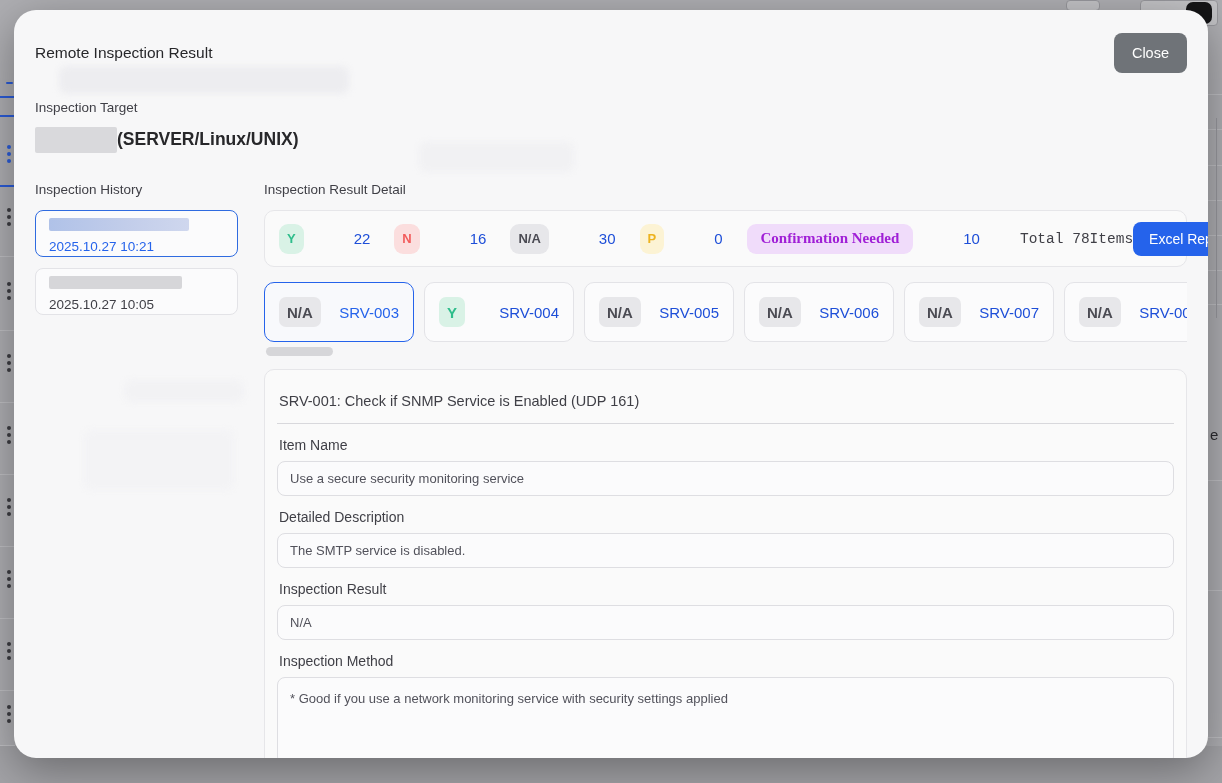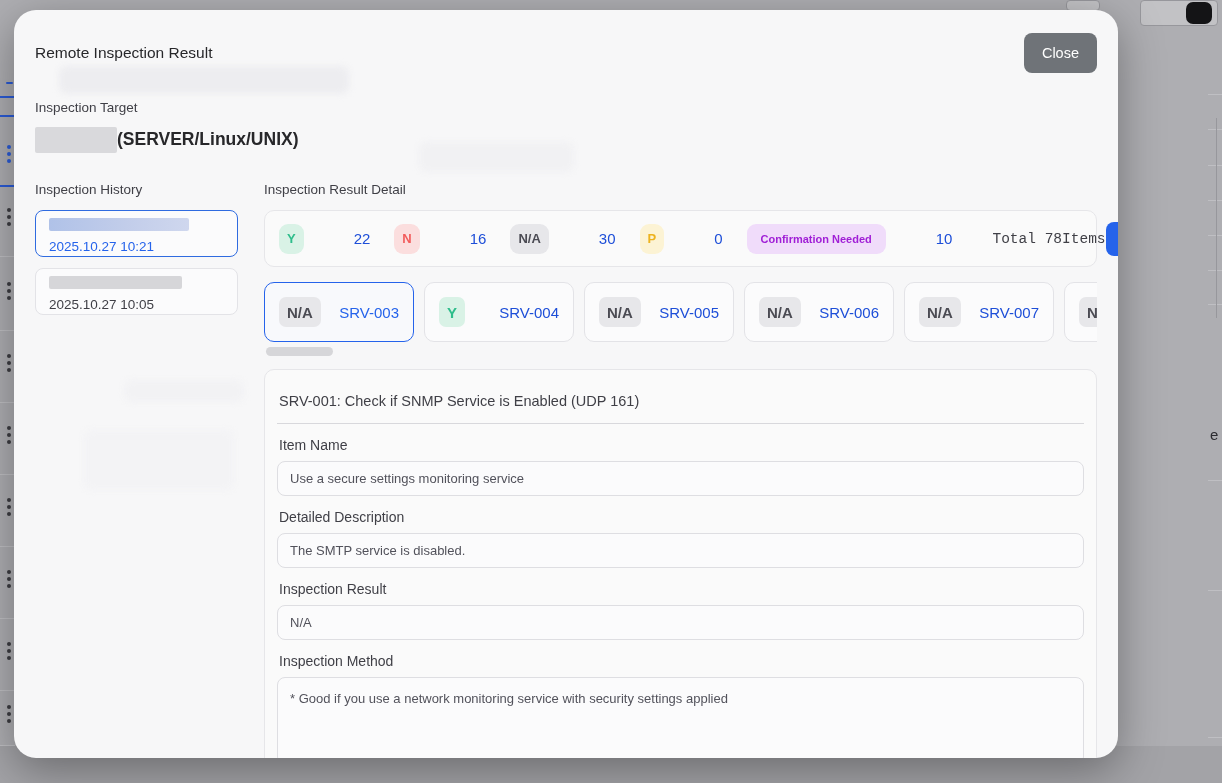--- a/index.html
+++ b/index.html
@@ -14,21 +14,21 @@
   .kebab{display:flex;flex-direction:column;gap:3px;align-items:center;}
   .kebab i{width:4px;height:4px;border-radius:50%;background:#3c3c42;display:block;}
   .kebab.blue i{background:#2a5bd7;}
   .bg-btn-outline{border:1px solid #97979c;border-radius:4px;background:rgba(255,255,255,0.25);}
   .bg-blob{background:#141416;border-radius:7px;}
   .bg-e{color:#2b2b30;font-size:15px;}
   .bg-bottom{background:rgba(0,0,0,0.06);}
   .bg-vline{background:#97979c;width:1px;}
 
   
-  #modal{position:absolute;left:14px;top:10px;width:1104px;height:748px;background:#f7f7f8;
+  #modal{position:absolute;left:14px;top:10px;width:1194px;height:748px;background:#f7f7f8;
          border-radius:22px;box-shadow:0 12px 45px rgba(0,0,0,.35);box-sizing:border-box;
          padding:0 21px;overflow:hidden;}
   .smudge{position:absolute;border-radius:8px;filter:blur(3px);pointer-events:none;}
   #modal-header{display:flex;justify-content:space-between;align-items:center;padding-top:23px;height:40px;}
   #modal-title{font-size:15.5px;font-weight:500;color:#27272a;margin:0;}
   #close-btn{background:#6f7378;color:#fff;border:none;border-radius:8px;height:40px;padding:0 18px;
              font-size:14.5px;font-family:inherit;cursor:pointer;}
   .sec-label{font-size:13.5px;color:#3f3f46;}
   #target-label{margin-top:27px;}
   #target-row{margin-top:11px;display:flex;align-items:center;height:27px;}
@@ -48,21 +48,21 @@
   .hcard.selected .hbar{background:linear-gradient(90deg,#b0c2e8 0%,#c2cdea 55%,#cfd7ee 100%);width:140px;}
   .hdate{font-size:13.5px;color:#3f3f46;margin-top:8px;}
   .hcard.selected .hdate{color:#2563eb;}
 
   
   #summary-bar{height:57px;border:1px solid #e6e6e9;background:#fafafa;border-radius:10px;
                display:flex;align-items:center;padding:0 14px;box-sizing:border-box;}
   .count-group{display:flex;align-items:center;gap:10px;margin-right:24px;}
   .chip{height:30px;min-width:16px;padding:0 8px;border-radius:9px;display:inline-flex;align-items:center;
         justify-content:center;font-size:13px;font-weight:700;box-sizing:border-box;white-space:nowrap;}
-  .chip.long{font-size:11px;padding:0 14px;}
+  .chip.long{font-size:15px;padding:0 14px;font-family:Liberation Serif, serif;}
   .count-num{font-size:15px;color:#1d4ed8;margin-left:40px;}
   #total-items{font-size:14.5px;color:#3f3f46;margin-left:16px;white-space:nowrap;font-family:Liberation Mono, monospace;}
   #excel-btn{margin-left:auto;background:#2563eb;color:#fff;border:none;border-radius:8px;height:34px;
              padding:0 16px;font-size:14px;font-family:inherit;cursor:pointer;white-space:nowrap;}
 
   
   #tabs{display:flex;gap:10px;margin-top:15px;height:60px;overflow:hidden;}
   .tab{flex:0 0 150px;height:60px;border:1px solid #e3e3e7;border-radius:10px;background:#fbfbfc;
        display:flex;align-items:center;justify-content:space-between;padding:0 14px;box-sizing:border-box;
        cursor:pointer;overflow:hidden;}
@@ -254,21 +254,21 @@
           </div>
         <div id="hscroll">
           <div id="hthumb"></div>
         </div>
 
         <div id="panel">
           <div id="panel-heading">SRV-001: Check if SNMP Service is Enabled (UDP 161)</div>
           <hr class="panel-divider">
           <div id="fields">
               <div class="field-label">Item Name</div>
-              <div class="field-box">Use a secure settings monitoring service</div>
+              <div class="field-box">Use a secure security monitoring service</div>
               <div class="field-label">Detailed Description</div>
               <div class="field-box">The SMTP service is disabled.</div>
               <div class="field-label">Inspection Result</div>
               <div class="field-box">N/A</div>
               <div class="field-label">Inspection Method</div>
               <div class="field-box tall">* Good if you use a network monitoring service with security settings applied</div>
             </div>
         </div>
       </div>
     </div>

